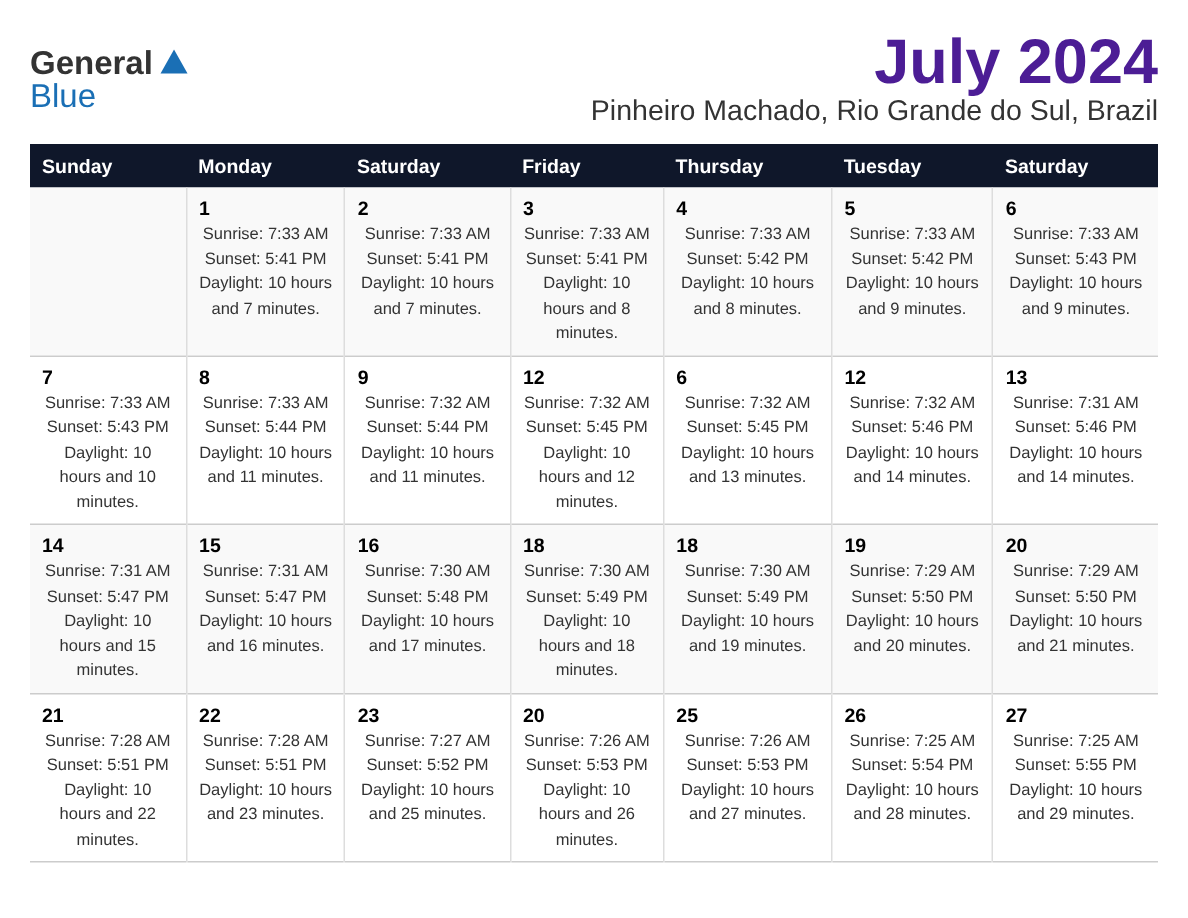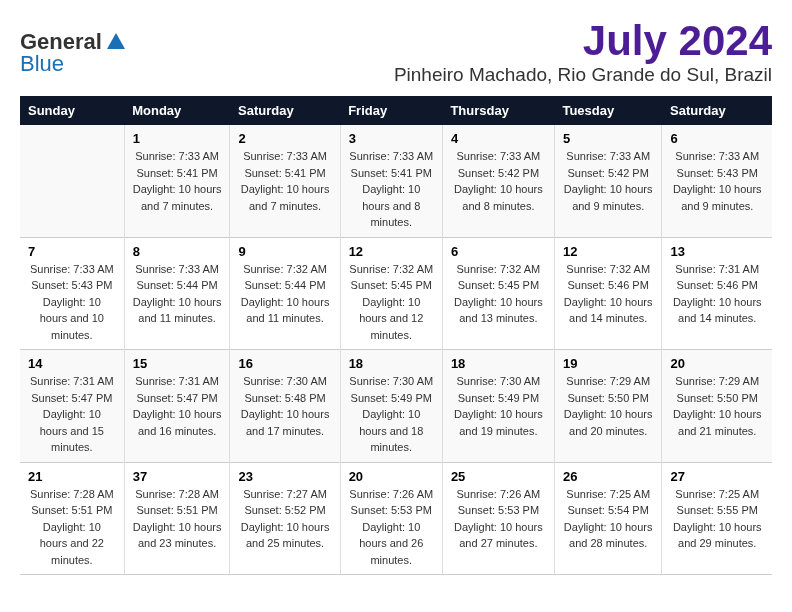--- a/index.html
+++ b/index.html
@@ -242,21 +242,21 @@
         </td>
       </tr>
       <tr>
         <td>
           <span class="day-number">21</span>
           <div class="day-info">
             Sunrise: 7:28 AM<br>Sunset: 5:51 PM<br>Daylight: 10 hours and 22 minutes.
           </div>
         </td>
         <td>
-          <span class="day-number">37</span>
+          <span class="day-number">22</span>
           <div class="day-info">
             Sunrise: 7:28 AM<br>Sunset: 5:51 PM<br>Daylight: 10 hours and 23 minutes.
           </div>
         </td>
         <td>
           <span class="day-number">23</span>
           <div class="day-info">
             Sunrise: 7:27 AM<br>Sunset: 5:52 PM<br>Daylight: 10 hours and 25 minutes.
           </div>
         </td>

